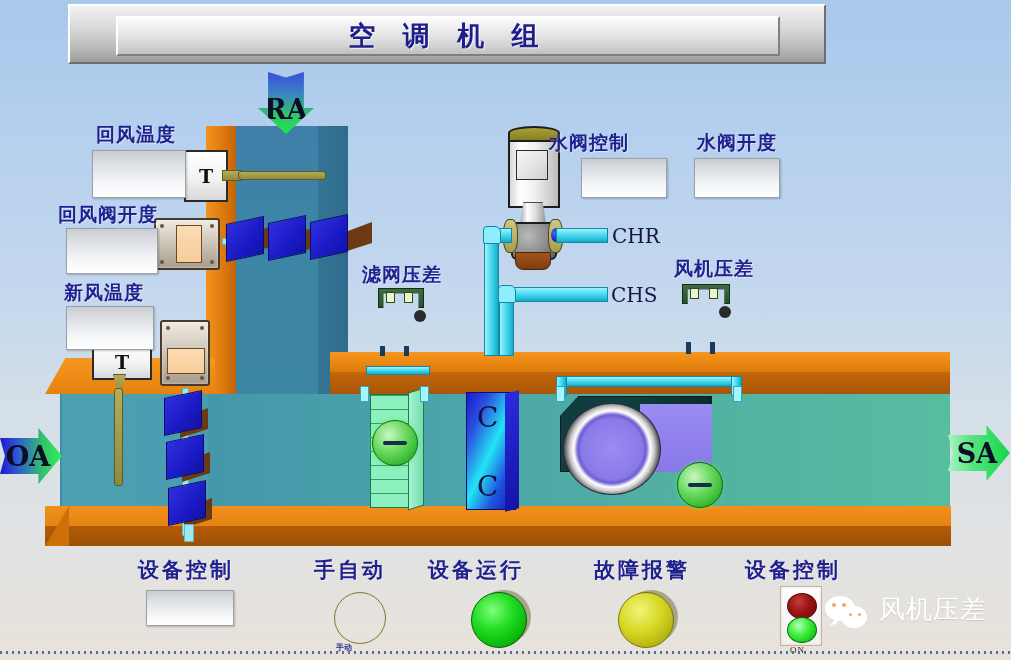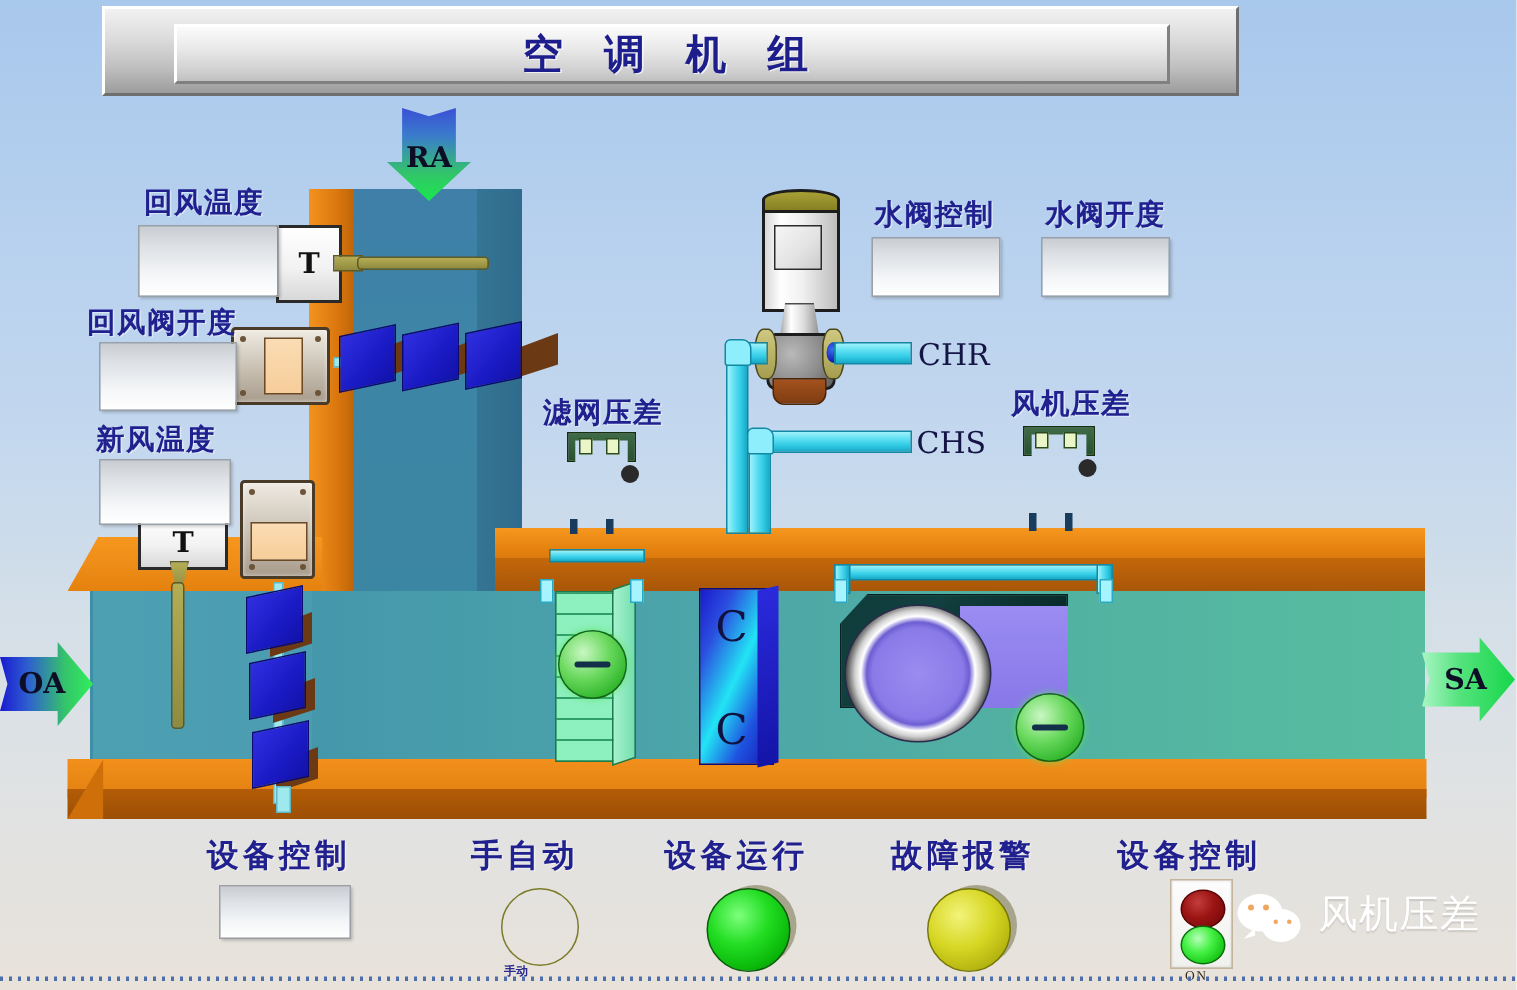--- a/index.html
+++ b/index.html
@@ -63,21 +63,21 @@
   }
   .arrowR.greenonly{background:linear-gradient(90deg,#a9f5c4 0%,#55e37e 40%,#16d649 100%);}
   .arrowD{
     width:56px;height:62px;
     background:linear-gradient(180deg,#3a4fd6 0%,#3a7ccc 30%,#33c46b 70%,#19e84b 100%);
     clip-path:polygon(18% 0%,50% 9%,82% 0%,82% 58%,100% 58%,50% 100%,0% 58%,18% 58%);
     display:flex;align-items:flex-start;justify-content:center;
   }
   .arrowtxt{
     font-family:"DejaVu Serif","Liberation Serif",serif;
-    font-size:19px;font-weight:bold;color:#0d0d25;line-height:1;text-align:right;
+    font-size:27px;font-weight:bold;color:#0d0d25;line-height:1;text-align:right;
   }
 
   
   .blade{
     width:36px;height:36px;background:linear-gradient(135deg,#2f2fe0 0%,#1a1ac4 60%,#1212a8 100%);
     border:1px solid #0b0b6e;transform:skewY(-12deg);
   }
   .bladeshadow{
     width:28px;height:30px;background:#6b3a14;
     clip-path:polygon(0% 35%,100% 0%,100% 70%,0% 100%);
@@ -321,21 +321,21 @@
   <div class="abs pipe" style="left:556px;top:376px;width:184px;height:9px;"></div>
   <div class="abs pipeV" style="left:556px;top:376px;width:9px;height:18px;"></div>
   <div class="abs pipeV" style="left:731px;top:376px;width:9px;height:18px;"></div>
 
   <div class="abs" style="left:360px;top:386px;width:7px;height:14px;background:#a6f4ff;border:1px solid #2aa8c4;"></div>
   <div class="abs" style="left:420px;top:386px;width:7px;height:14px;background:#a6f4ff;border:1px solid #2aa8c4;"></div>
   <div class="abs" style="left:556px;top:386px;width:7px;height:14px;background:#a6f4ff;border:1px solid #2aa8c4;"></div>
   <div class="abs" style="left:733px;top:386px;width:7px;height:14px;background:#a6f4ff;border:1px solid #2aa8c4;"></div>
   <div class="abs pipe" style="left:366px;top:366px;width:62px;height:7px;"></div>
 
-  <div class="abs cnlabel" style="left:583px;top:130px;">水阀控制</div>
+  <div class="abs cnlabel" style="left:549px;top:130px;">水阀控制</div>
   <div class="abs valbox" style="left:581px;top:158px;width:84px;height:38px;"></div>
 
   <div class="abs cnlabel" style="left:697px;top:130px;">水阀开度</div>
   <div class="abs valbox" style="left:694px;top:158px;width:84px;height:38px;"></div>
 
   <div class="abs enlabel" style="left:612px;top:224px;text-align:right;">CHR</div>
   <div class="abs enlabel" style="left:611px;top:283px;">CHS</div>
 
   <div class="abs cnlabel" style="left:362px;top:262px;">滤网压差</div>
   <div class="abs gbracket" style="left:378px;top:288px;width:44px;height:18px;clip-path:polygon(0% 0%,100% 0%,100% 100%,88% 100%,88% 28%,12% 28%,12% 100%,0% 100%);"></div>
@@ -356,21 +356,21 @@
   <div class="abs gfoot" style="left:710px;top:342px;width:5px;height:12px;"></div>
 
   <div class="abs cnlabel big" style="left:138px;top:556px;">设备控制</div>
   <div class="abs valbox" style="left:146px;top:590px;width:86px;height:34px;"></div>
 
   <div class="abs cnlabel big" style="left:314px;top:556px;">手自动</div>
   <div class="abs knobshadow" style="left:334px;top:592px;"></div>
 
   <div class="abs" style="left:336px;top:642px;font-size:8px;color:#2a2a8c;font-family:'DejaVu Serif',serif;font-weight:bold;">手动</div>
 
-  <div class="abs cnlabel big" style="left:443px;top:556px;">设备运行</div>
+  <div class="abs cnlabel big" style="left:428px;top:556px;">设备运行</div>
   <div class="abs lampshadow" style="left:477px;top:590px;"></div>
   <div class="abs lamp lamp-green" style="left:471px;top:592px;"></div>
 
   <div class="abs cnlabel big" style="left:594px;top:556px;">故障报警</div>
   <div class="abs lampshadow" style="left:624px;top:590px;"></div>
   <div class="abs lamp lamp-yellow" style="left:618px;top:592px;"></div>
 
   <div class="abs cnlabel big" style="left:745px;top:556px;">设备控制</div>
   <div class="abs ctrlpanel" style="left:780px;top:586px;width:40px;height:58px;">
     <div class="abs dot dot-red" style="left:6px;top:6px;"></div>

